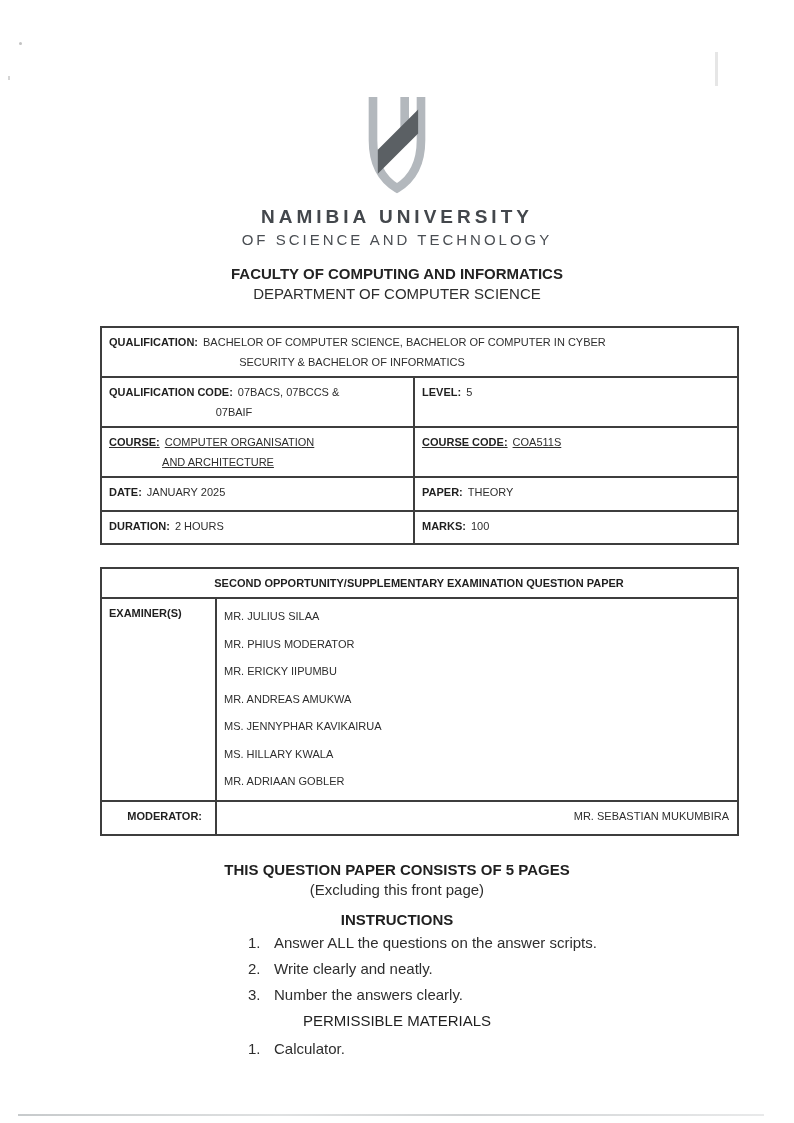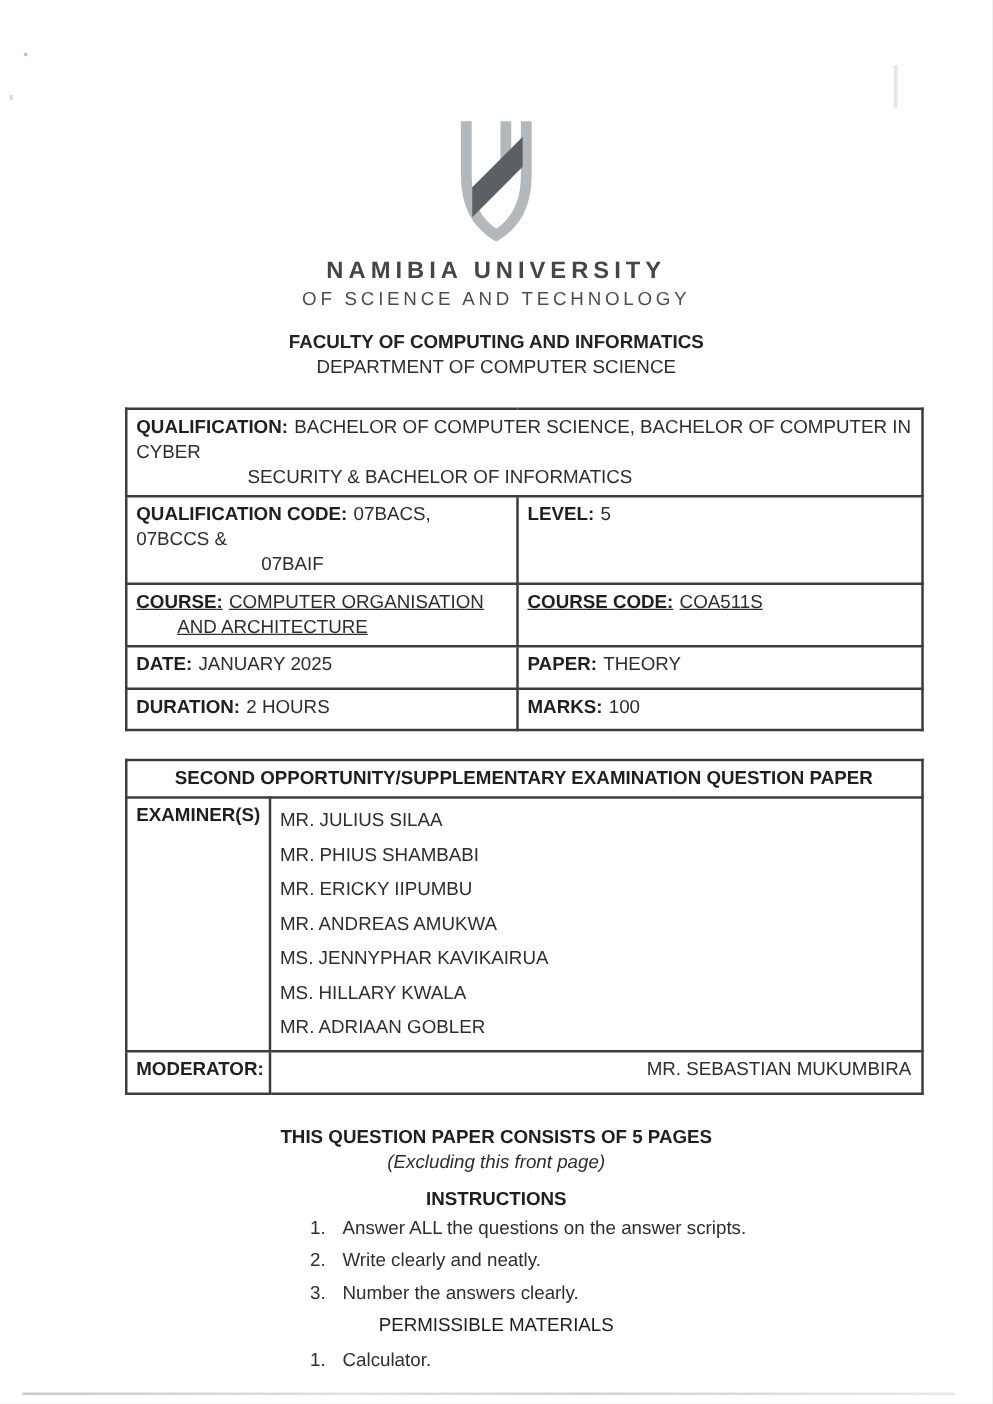--- a/index.html
+++ b/index.html
@@ -37,21 +37,21 @@
 
   
   table.doc {
     border-collapse:collapse;
     margin-left:100px;
     width:637px;
     table-layout:fixed;
   }
   table.doc td {
     border:2px solid #3d3d3d;
-    font-size:15px;
+    font-size:11px;
     padding:4px 8px 4px 7px;
     vertical-align:top;
     line-height:20px;
   }
   .lbl { font-weight:bold; color:#1f1f1f; margin-right:5px; }
   .info-table { margin-top:24px; }
   .info-table col.c-left  { width:313px; }
   .info-table col.c-right { width:324px; }
   .row-qual td     { height:40px; }
   .row-qcode td    { height:36px; }
@@ -72,21 +72,21 @@
     height:20px; vertical-align:middle;
   }
   .examiner-names div { line-height:25.5px; padding:1px 0; }
   .row-moderator td { height:24px; vertical-align:middle;text-align:right; }
 
   
   .pages-line {
     margin-top:25px; text-align:center;
     font-size:15px; font-weight:bold; color:#1f1f1f;
   }
-  .excluding-line { margin-top:3px; text-align:center; font-size:15px;font-style:italic; }
+  .excluding-line { margin-top:3px; text-align:center; font-size:15px; }
   .instructions-title {
     margin-top:13px; text-align:center;
     font-size:15px; font-weight:bold; color:#1f1f1f;
   }
   .materials-title {
     text-align:center; font-size:15px; font-weight:normal; color:#1f1f1f;
     line-height:26px;
   }
   .num-list { margin:2px 0 0 248px; font-size:15px; }
   .num-list .item { display:flex; line-height:26px; }
@@ -180,21 +180,21 @@
     <tbody>
         <tr class="exam-header">
       <td colspan="2">SECOND OPPORTUNITY/SUPPLEMENTARY EXAMINATION QUESTION PAPER</td>
     </tr>
     <tr>
       <td>
         <span class="lbl">EXAMINER(S)</span>
       </td>
       <td class="examiner-names">
         <div>MR. JULIUS SILAA</div>
-        <div>MR. PHIUS SHAMBABI</div>
+        <div>MR. PHIUS MODERATOR</div>
         <div>MR. ERICKY IIPUMBU</div>
         <div>MR. ANDREAS AMUKWA</div>
         <div>MS. JENNYPHAR KAVIKAIRUA</div>
         <div>MS. HILLARY KWALA</div>
         <div>MR. ADRIAAN GOBLER</div>
       </td>
     </tr>
     <tr class="row-moderator">
       <td>
         <span class="lbl">MODERATOR:</span>

